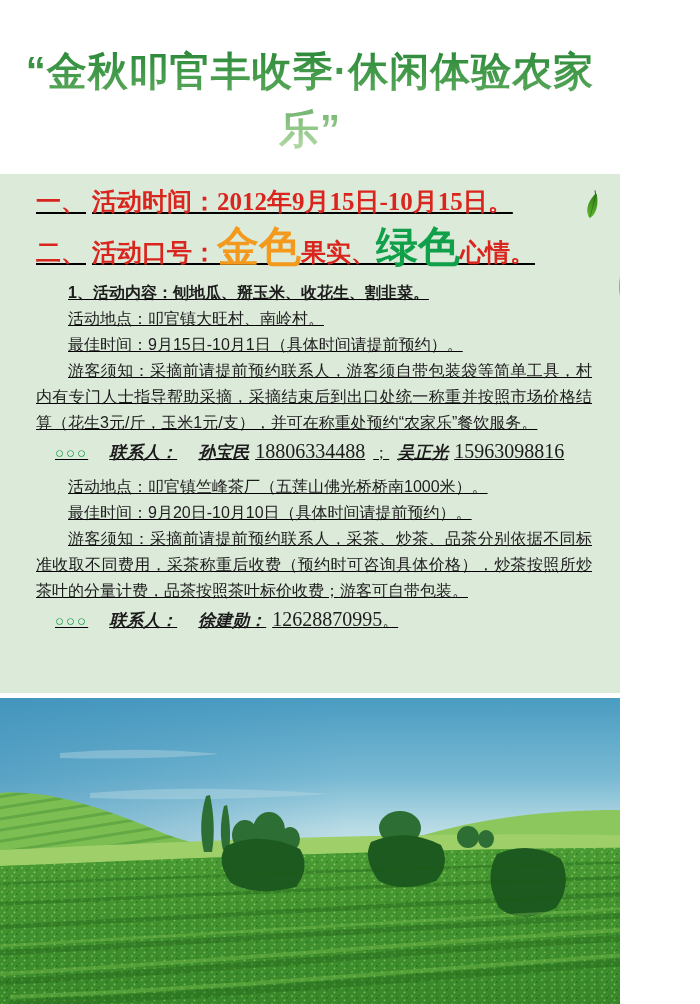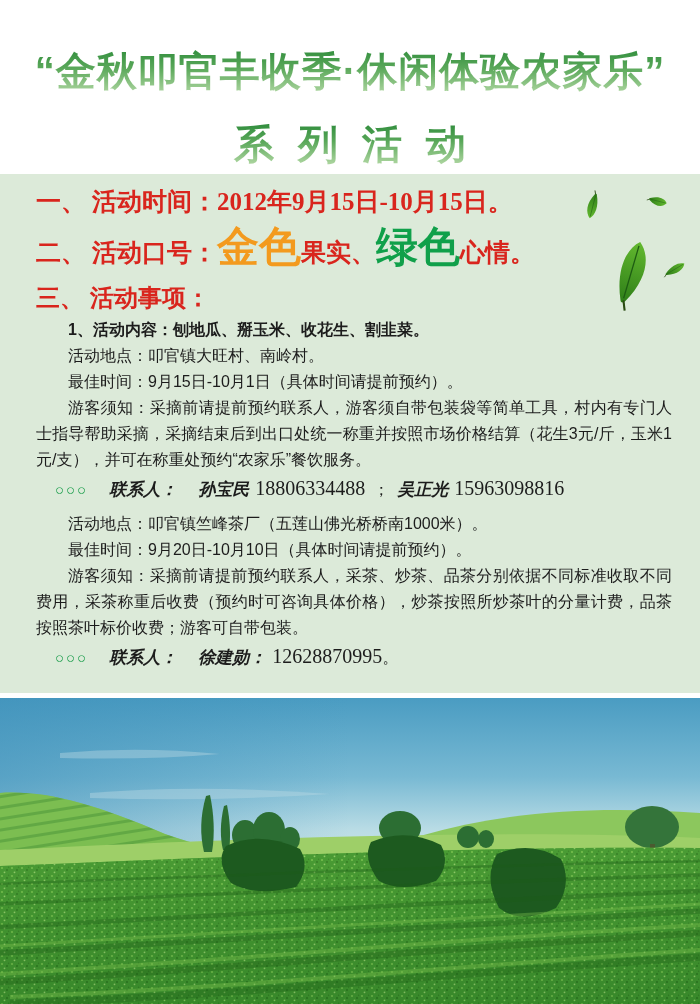--- a/index.html
+++ b/index.html
@@ -1,18 +1,18 @@
 <!DOCTYPE html>
 <html><head>
 <meta charset="utf-8">
 <style>
   * { margin:0; padding:0; box-sizing:border-box; }
   html,body { background:#ffffff; }
   body { width:700px; font-family:"Liberation Sans", sans-serif; }
-  .poster { position:relative; width:700px; height:1004px; background:#be185d; overflow:hidden; }
+  .poster { position:relative; width:620px; height:1004px; background:#be185d; overflow:hidden;text-decoration:underline; }
 
   
   .header { height:174px; padding-top:42px; text-align:center; background:#ffffff; }
   .title-main, .title-sub {
     font-weight:bold;
     color:#3f9648;
     background:linear-gradient(to bottom, #2f8c3c 10%, #5aa85a 45%, #b9dcaa 95%);
     -webkit-background-clip:text; background-clip:text;
     -webkit-text-fill-color:transparent;
     display:inline-block;
@@ -64,23 +64,20 @@
   <div class="panel">
 
     <div class="agenda-line agenda-time">
       <span class="num">一、</span><span>活动时间：</span><span>2012年9月15日-10月15日。</span>
     </div>
 
     <div class="agenda-line agenda-slogan">
       <span class="num">二、</span><span>活动口号：</span><span class="slogan-big-gold">金色</span><span>果实、</span><span class="slogan-big-green">绿色</span><span>心情。</span>
     </div>
 
-    <div class="agenda-line agenda-items">
-      <span class="num">三、</span><span>活动事项：</span>
-    </div>
 
     <div class="activity-block act1">
       <p class="content-line">1、活动内容：刨地瓜、掰玉米、收花生、割韭菜。</p>
       <p>活动地点：叩官镇大旺村、南岭村。</p>
       <p>最佳时间：9月15日-10月1日（具体时间请提前预约）。</p>
       <p class="notice-line">游客须知：采摘前请提前预约联系人，游客须自带包装袋等简单工具，村内有专门人士指导帮助采摘，采摘结束后到出口处统一称重并按照市场价格结算（花生3元/斤，玉米1元/支），并可在称重处预约“农家乐”餐饮服务。</p>
       <div class="contact-line">
         <span class="contact-bullets">○○○</span><span class="contact-label">联系人：</span><span class="contact-name">孙宝民</span><span class="contact-phone">18806334488</span><span class="contact-sep">；</span><span class="contact-name">吴正光</span><span class="contact-phone">15963098816</span>
       </div>
     </div>

